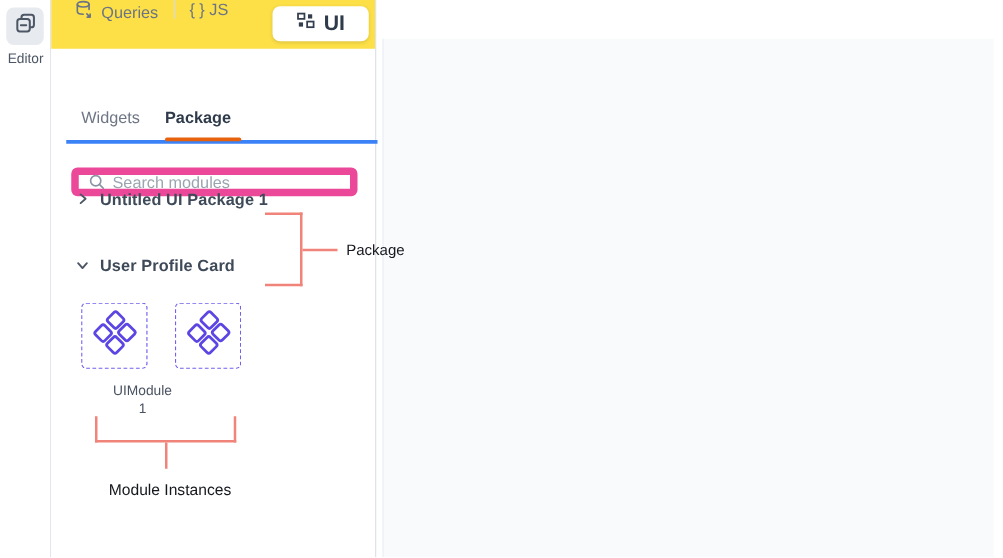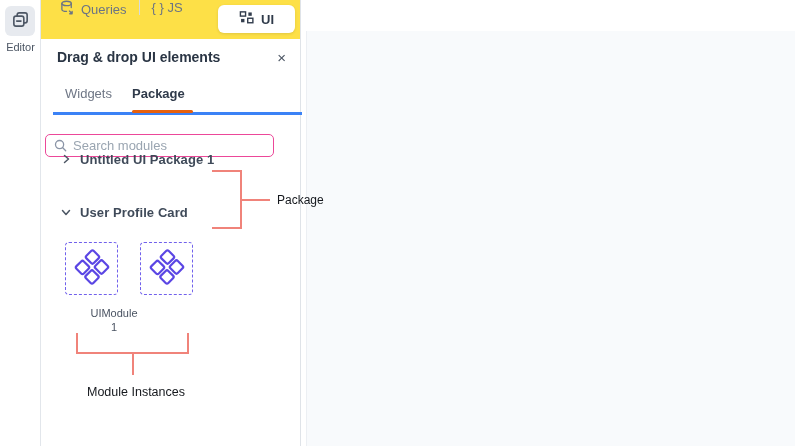--- a/index.html
+++ b/index.html
@@ -14,30 +14,30 @@
   .editor-btn { position:absolute; left:5px; top:6px; width:30px; height:30px; background:#E7EAEF; border-radius:6px; display:flex; align-items:center; justify-content:center; cursor:pointer; }
   .editor-label { position:absolute; left:0; top:41px; width:41px; text-align:center; font-size:11px; color:#4B5563; }
   
   .panel { position:absolute; left:41px; top:0; width:260px; height:446px; background:#fff; border-right:1px solid #DFE3E8; }
   .top-strip { position:absolute; left:0; top:0; width:100%; height:39px; background:#fde047; display:flex; align-items:flex-start; }
   .strip-item { display:flex; align-items:center; gap:6px; font-size:13px; color:#6B7484; cursor:pointer; }
   .strip-queries { margin-left:19px; }
   .strip-divider { width:1px; height:15px; background:#D4DAE1; margin:0 12px; }
   .ui-pill { position:absolute; left:177px; top:5px; width:77px; height:28px; background:#fff; border-radius:6px;
              box-shadow:0 1px 3px rgba(16,24,40,.12); display:flex; align-items:center; justify-content:center;
-             gap:7px; font-size:13px; font-weight:700; color:#2F3A4A; cursor:pointer; }
+             gap:7px; font-size:17px; font-weight:700; color:#2F3A4A; cursor:pointer; }
   .panel-header { position:absolute; left:0; top:39px; width:100%; height:36px; display:flex; align-items:center; }
   .panel-title { margin-left:16px; font-size:14px; font-weight:700; color:#2A3544; }
   .close-btn { margin-left:auto; margin-right:14px; font-size:15px; color:#4B5563; cursor:pointer; line-height:1; }
   .tabs-row { position:absolute; left:12px; top:75px; width:100%; height:40px; border-bottom:3px solid #3b82f6; }
   .tab { position:absolute; top:11px; font-size:13px; cursor:pointer; }
   .tab-widgets { left:12px; color:#6E7685; font-weight:400; }
   .tab-modules { left:79px; color:#2F3A4A; font-weight:700; }
   .tab-underline { position:absolute; left:79px; bottom:-1px; width:61px; height:3px; background:#E8610D; border-radius:2px; }
-  .search-box { position:absolute; left:4px; top:134px; width:229px; height:23px; border:1px solid #ec4899; border-radius:5px; background:#fff; display:flex; align-items:center; }
+  .search-box { position:absolute; left:16px; top:134px; width:229px; height:23px; border:6px solid #ec4899; border-radius:5px; background:#fff; display:flex; align-items:center; }
   .search-box svg { margin-left:8px; margin-right:6px; flex:none; }
   .search-input { border:none; outline:none; flex:1; min-width:0; font-size:13px; color:#3C4656; background:transparent; font-family:"Liberation Sans", sans-serif; }
   .search-input::placeholder { color:#9AA5B1; }
   .tree-row { position:absolute; left:0; width:100%; height:22px; display:flex; align-items:center; cursor:pointer; }
   .tree-row-1 { top:148px;text-align:center; } .tree-row-2 { top:201px; }
   .tree-chevron { margin-left:20px; width:10px; height:10px; flex:none; display:flex; align-items:center; justify-content:center; }
   .tree-label { margin-left:9px; font-size:13px; font-weight:700; color:#3F4A59; letter-spacing:.1px; }
   .module-card { position:absolute; top:242px; width:53px; height:53px; border:1.6px dashed #7161EC; border-radius:4px;
                  display:flex; align-items:center; justify-content:center; background:#fff; cursor:grab; }
   .module-card-1 { left:24px; } .module-card-2 { left:99px; }
@@ -101,24 +101,20 @@
             <rect x="1.5" y="2" width="5.5" height="4.5" stroke="#323D4D" stroke-width="1.5"></rect>
             <rect x="2.2" y="9.5" width="3.6" height="3.6" fill="#323D4D"></rect>
             <rect x="10" y="2.6" width="3.6" height="3.6" fill="#323D4D"></rect>
             <rect x="9.3" y="8.8" width="5.5" height="4.8" stroke="#323D4D" stroke-width="1.5"></rect>
           </svg>
         </span>
         <span>UI</span>
       </div>
     </div>
 
-    <div class="panel-header">
-      <span class="panel-title">Drag &amp; drop UI elements</span>
-      <span class="close-btn">×</span>
-    </div>
 
     <div class="tabs-row">
       <span class="tab tab-widgets">Widgets</span>
       <span class="tab tab-modules">Package</span>
       <span class="tab-underline"></span>
     </div>
 
     <div class="search-box">
       <svg width="13" height="13" viewBox="0 0 14 14" fill="none" stroke="#8A94A6" stroke-width="1.4" stroke-linecap="round">
         <circle cx="6" cy="6" r="4.4"></circle>

